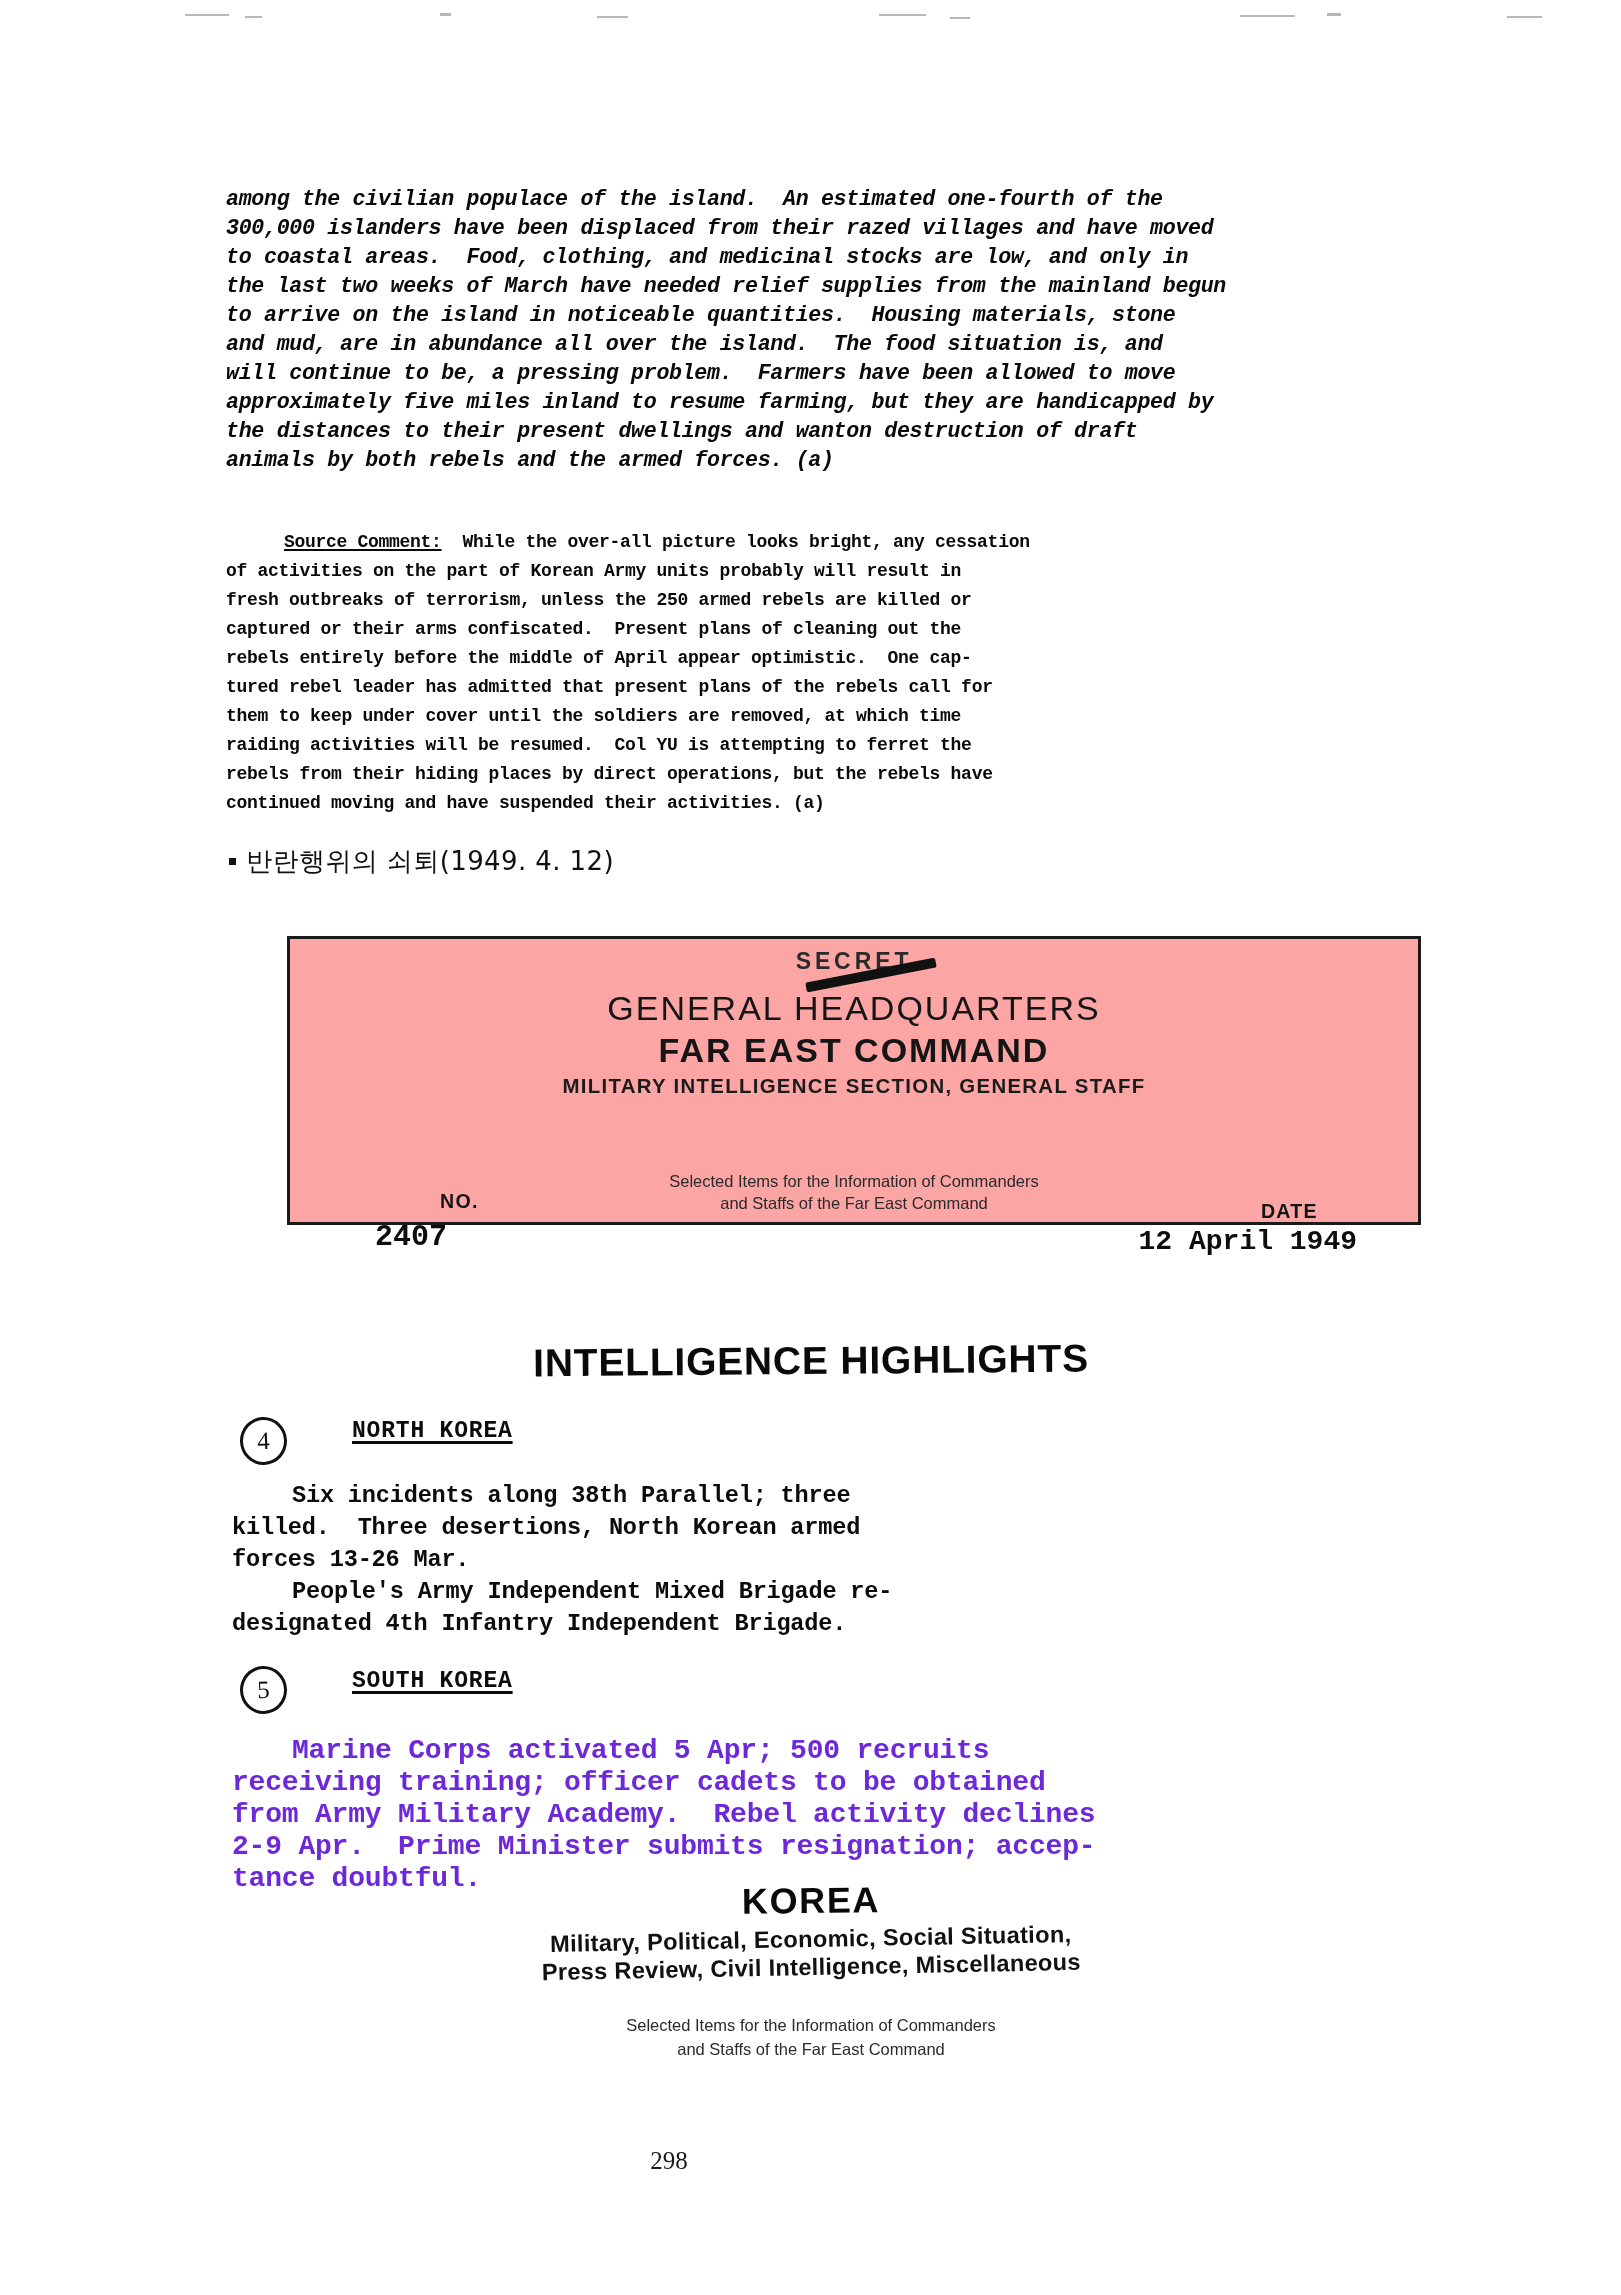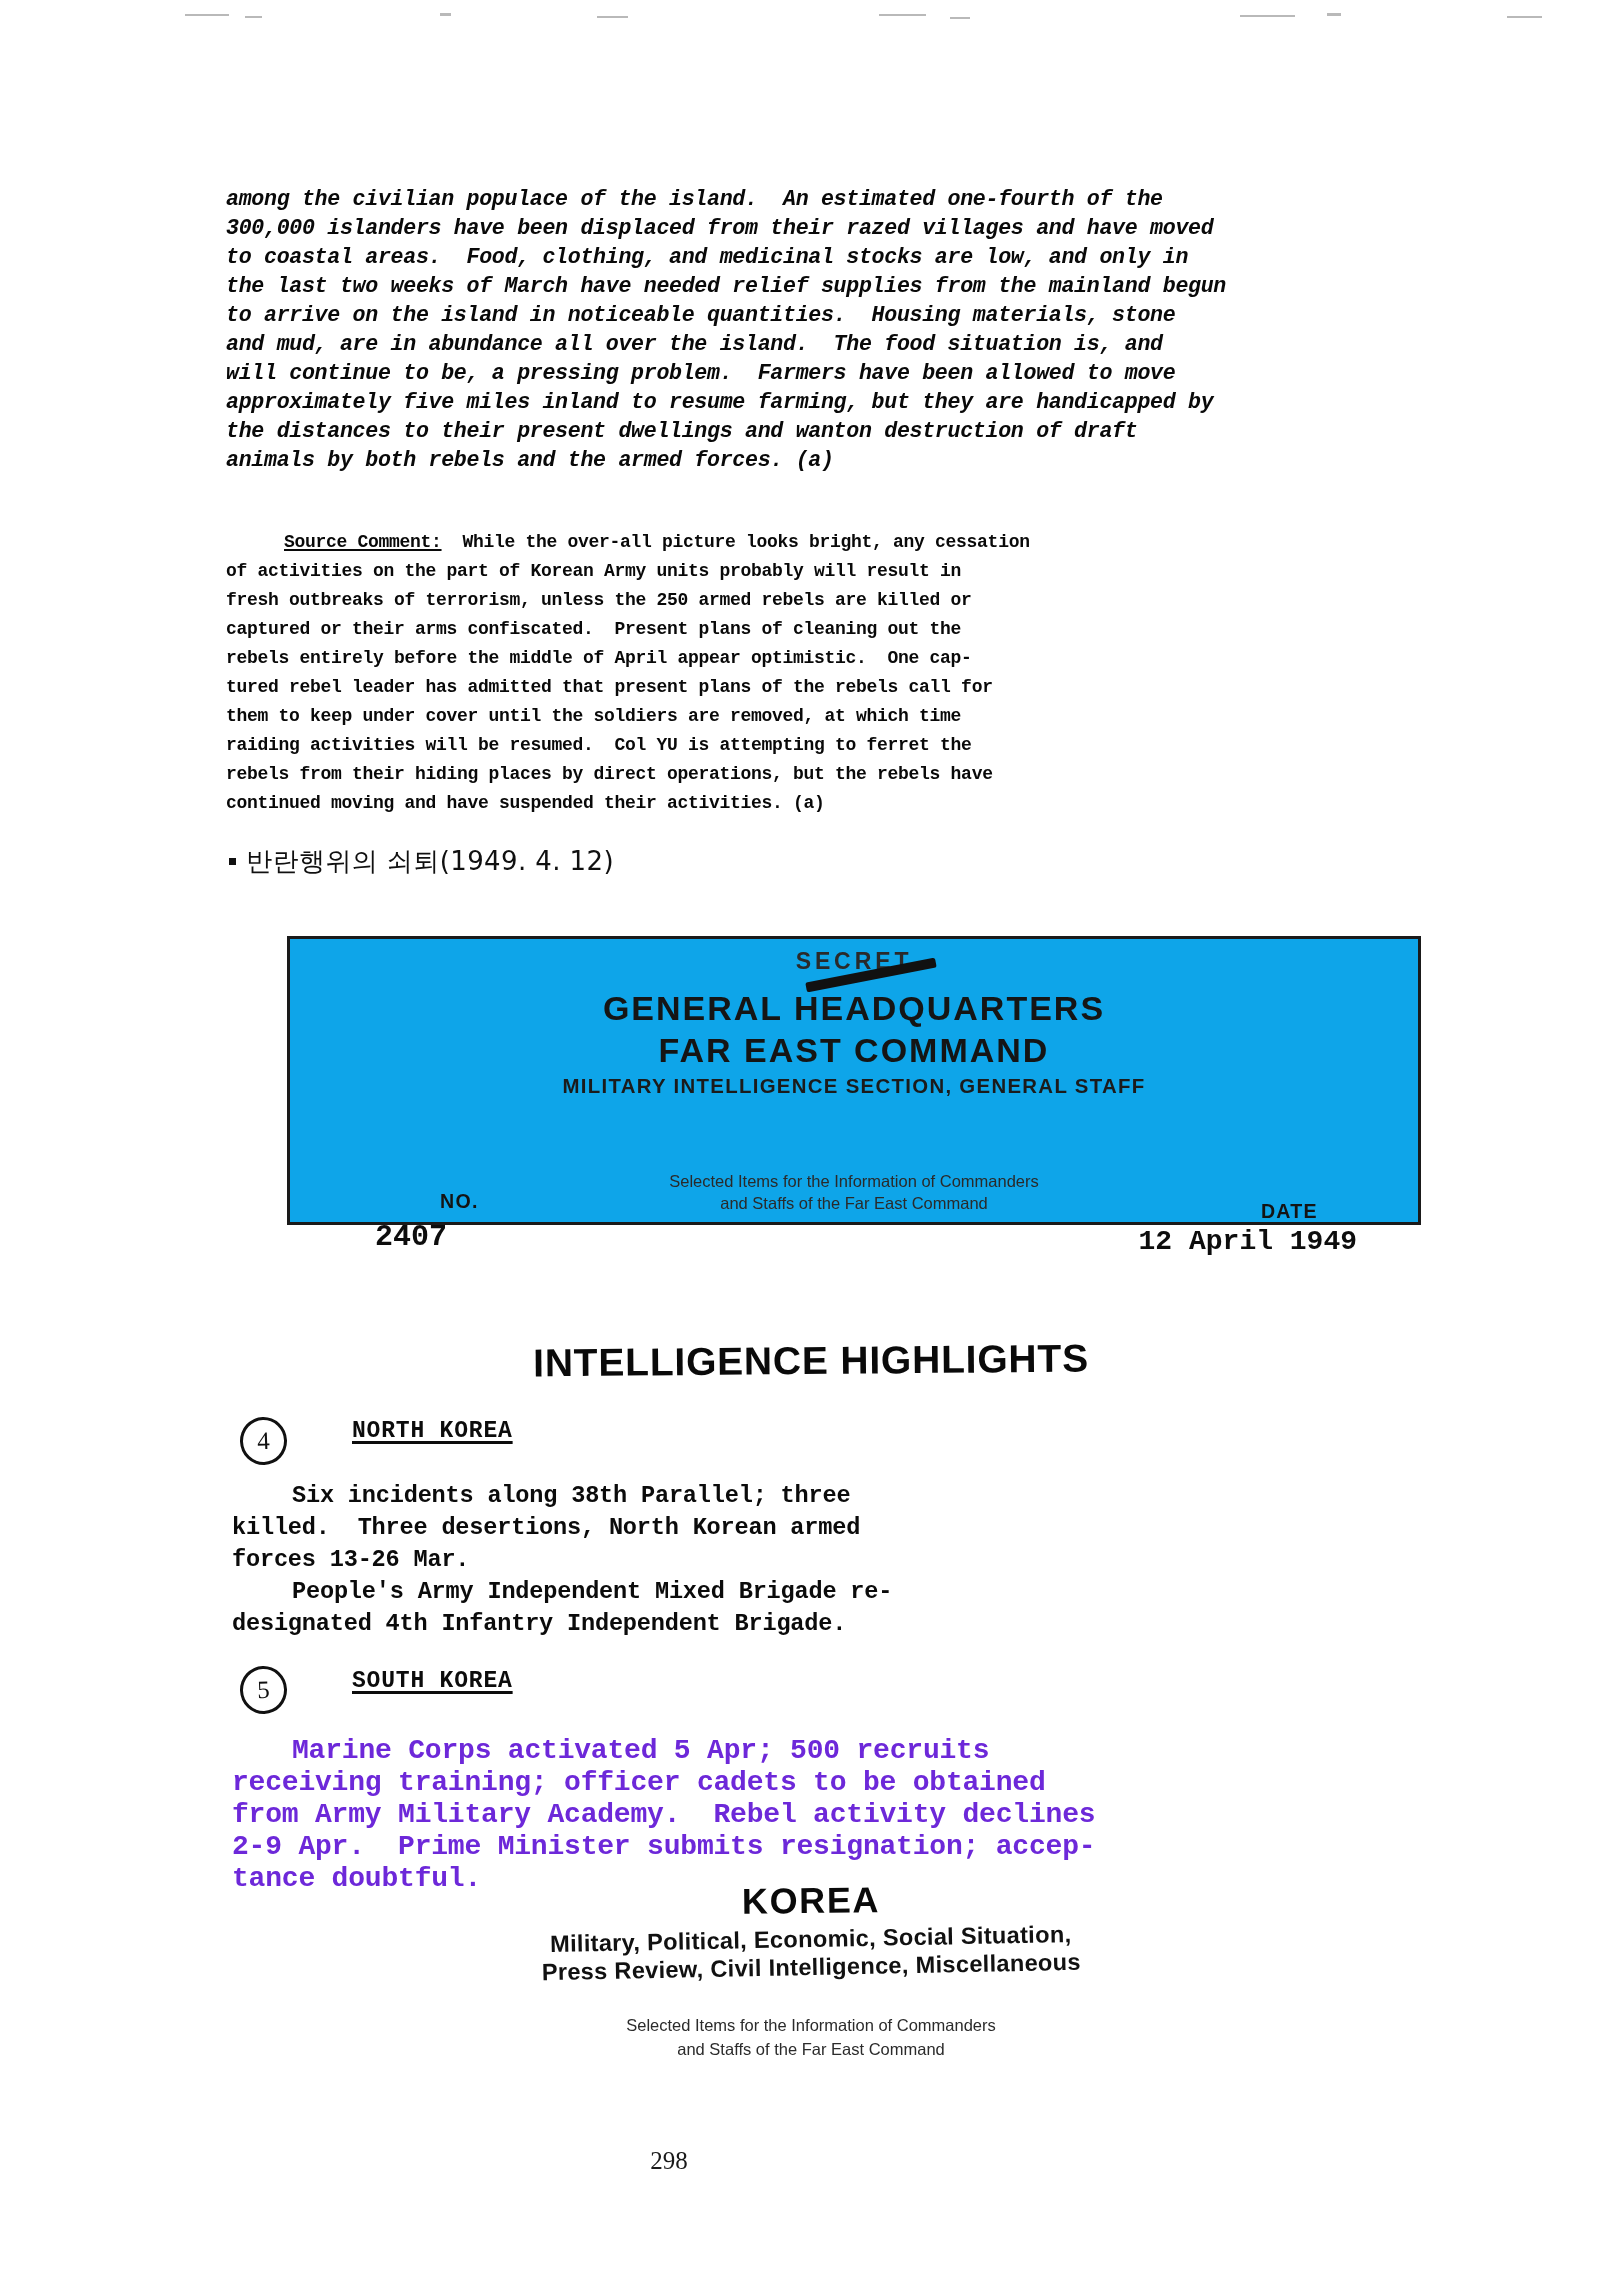--- a/index.html
+++ b/index.html
@@ -76,21 +76,21 @@
   }
 
   
   #ghq-box {
     position: absolute;
     left: 287px;
     top: 936px;
     width: 1134px;
     height: 289px;
     border: 3.1px solid #1a1a1a;
-    background: #0ea5e9;
+    background: #fca5a5;
     box-sizing: border-box;
   }
   #ghq-box .inner {
     position: relative;
     width: 100%;
     height: 100%;
     font-family: "Liberation Sans", sans-serif;
   }
   .ghq-center { position: absolute; left: 0; width: 100%; text-align: center; }
 
@@ -109,21 +109,21 @@
     width: 132px;
     height: 10.2px;
     margin-left: -49px;
     background: #111;
     transform: rotate(-11deg);
     border-radius: 2.4px;
   }
   #ghq-line1 {
     top: 50px;
     font-size: 34px;
-    font-weight: 700;
+    font-weight: 400;
     letter-spacing: 2px;
     color: #151515;
   }
   #ghq-line2 {
     top: 92px;
     font-size: 34px;
     font-weight: 700;
     letter-spacing: 2px;
     color: #151515;
   }

